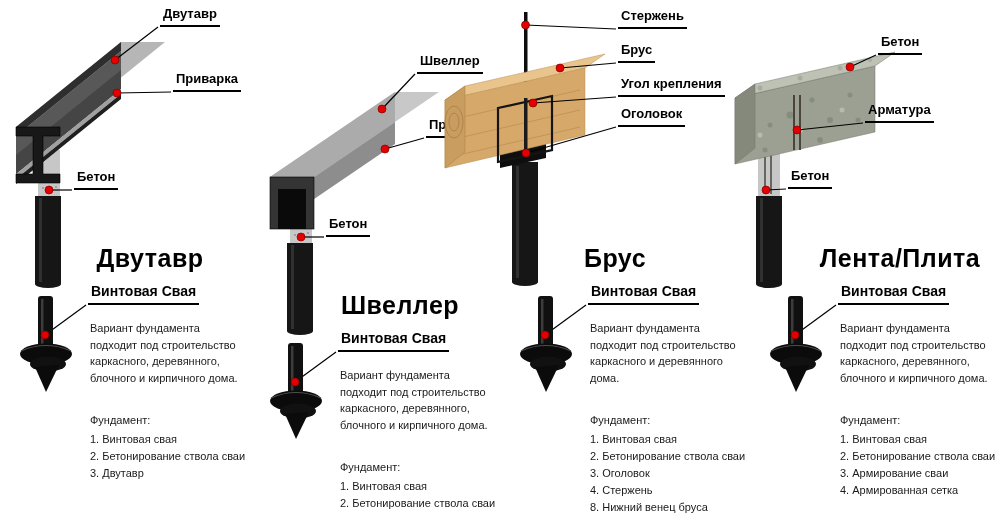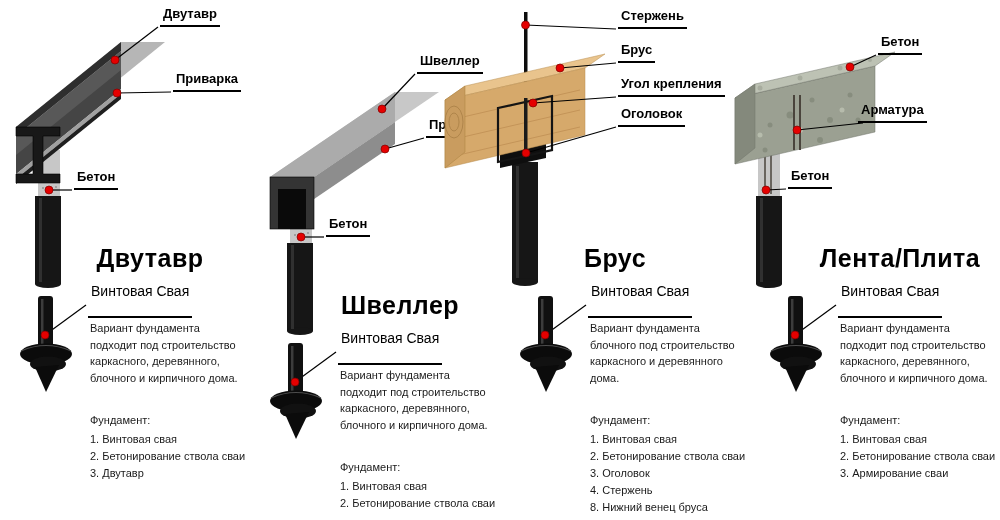--- a/index.html
+++ b/index.html
@@ -7,22 +7,22 @@
   body { font-family:"Liberation Sans", sans-serif; color:#000; }
   .canvas { position:relative; width:1000px; height:520px; background:#fff; overflow:hidden; }
   .col { position:absolute; top:0; width:250px; height:464px; }
   .col1{left:0;} .col2{left:250px;margin-top:47px;} .col3{left:500px;} .col4{left:750px;}
   .art { position:absolute; left:0; top:0; width:250px; height:520px; overflow:visible; pointer-events:none; }
   .callout { position:absolute; font-size:13px; font-weight:bold; line-height:1.25;
              border-bottom:2px solid #000; padding:0 3px 3px 3px; white-space:nowrap; }
   .title { position:absolute; top:244px; left:55px; width:190px; text-align:center;
            font-size:25px; font-weight:bold; letter-spacing:0.5px; }
   .col3 .title { left:20px; }
-  .pile-label { position:absolute; left:88px; top:283px; font-size:14px; font-weight:normal;
-                border-bottom:2px solid #000; padding:0 3px 17px 3px; white-space:nowrap; }
+  .pile-label { position:absolute; left:88px; top:283px; font-size:14px; font-weight:bold;
+                border-bottom:2px solid #000; padding:0 3px 4px 3px; white-space:nowrap; }
   .desc { position:absolute; left:90px; top:320px; width:153px; font-size:11px;
           line-height:1.5; color:#1a1a1a; }
   .fhead { position:absolute; left:90px; top:414px; font-size:11px; color:#1a1a1a; }
   .flist { position:absolute; left:90px; top:431px; width:158px; font-size:11px;
            line-height:1.55; color:#1a1a1a; }
 </style>
 </head>
 <body>
 
 <svg width="0" height="0" style="position:absolute">
@@ -160,21 +160,21 @@
           <circle cx="26" cy="153" r="4"></circle>
         <circle cx="45" cy="335" r="4"></circle>
       </g>
     </svg>
     <div class="callout" style="left:118px;top:8px">Стержень</div>
     <div class="callout" style="left:118px;top:42px">Брус</div>
     <div class="callout" style="left:118px;top:76px">Угол крепления</div>
     <div class="callout" style="left:118px;top:106px">Оголовок</div>
     <div class="title">Брус</div>
     <div class="pile-label">Винтовая Свая</div>
-    <div class="desc">Вариант фундамента блочного под строительство каркасного и деревянного дома.</div>
+    <div class="desc">Вариант фундамента подходит под строительство каркасного и деревянного дома.</div>
     <div class="fhead">Фундамент:</div>
     <div class="flist">
       <div>1. Винтовая свая</div>
       <div>2. Бетонирование ствола сваи</div>
       <div>3. Оголовок</div>
       <div>4. Стержень</div>
       <div>8. Нижний венец бруса</div>
     </div>
   </div>
 
@@ -221,26 +221,27 @@
       </g>
       <use href="#screwpile"></use>
       <g fill="#e50000" stroke="#7e0000" stroke-width="0.7">
         <circle cx="100" cy="67" r="4"></circle>
           <circle cx="47" cy="130" r="4"></circle>
         <circle cx="16" cy="190" r="4"></circle>
           <circle cx="45" cy="335" r="4"></circle>
       </g>
     </svg>
     <div class="callout" style="left:128px;top:34px">Бетон</div>
-    <div class="callout" style="left:108px;top:102px">Арматура</div>
+    <div class="callout" style="left:115px;top:102px">Арматура</div>
     <div class="callout" style="left:38px;top:168px">Бетон</div>
     <div class="title">Лента/Плита</div>
     <div class="pile-label">Винтовая Свая</div>
     <div class="desc">Вариант фундамента подходит под строительство каркасного, деревянного, блочного и кирпичного дома.</div>
     <div class="fhead">Фундамент:</div>
     <div class="flist">
       <div>1. Винтовая свая</div>
       <div>2. Бетонирование ствола сваи</div>
       <div>3. Армирование сваи</div>
+      <div>4. Армированная сетка</div>
     </div>
   </div>
 
 </div>
 
 </body></html>

